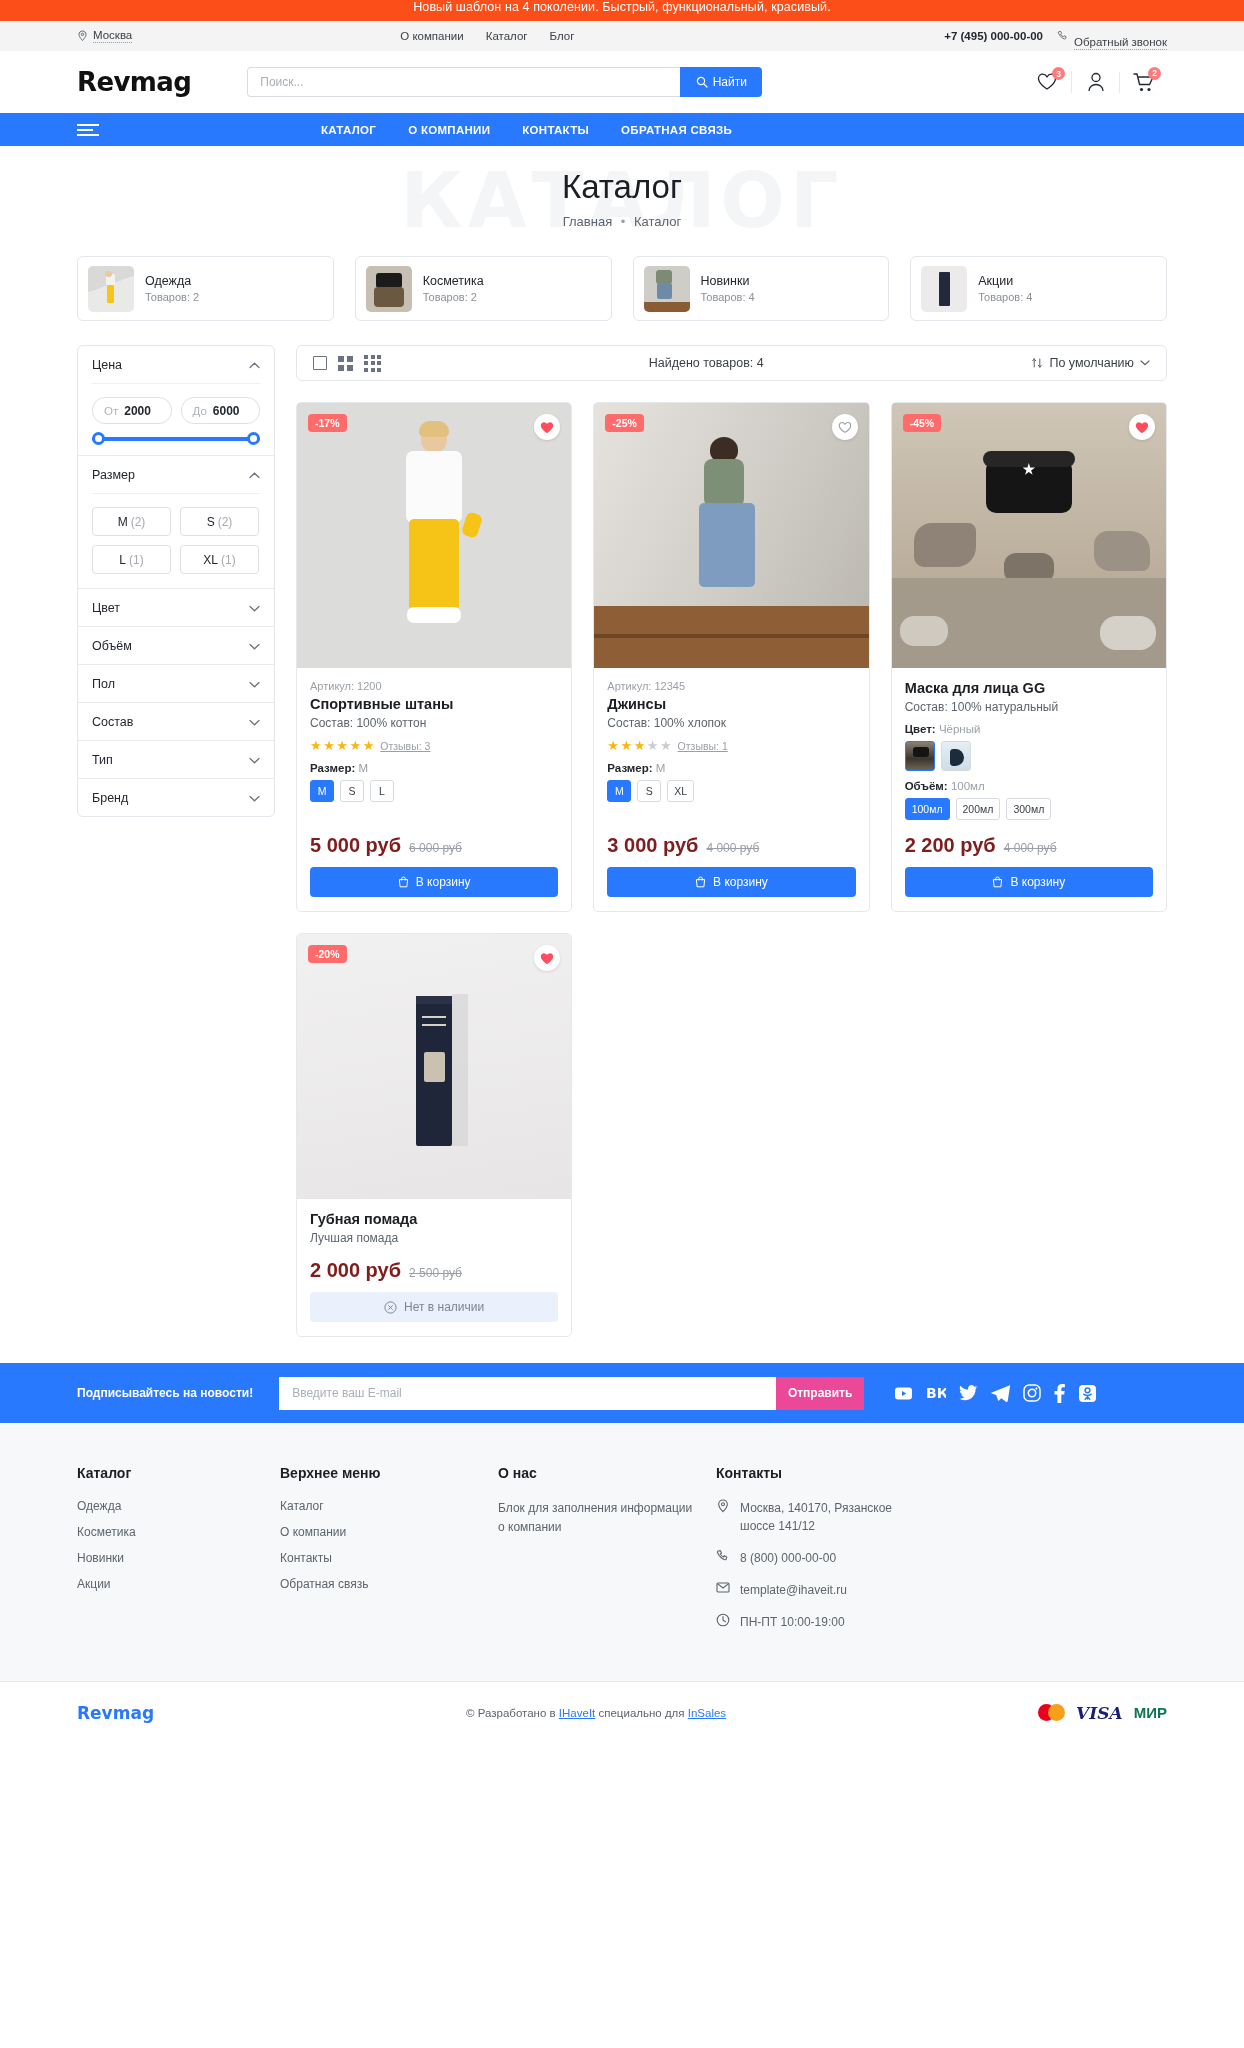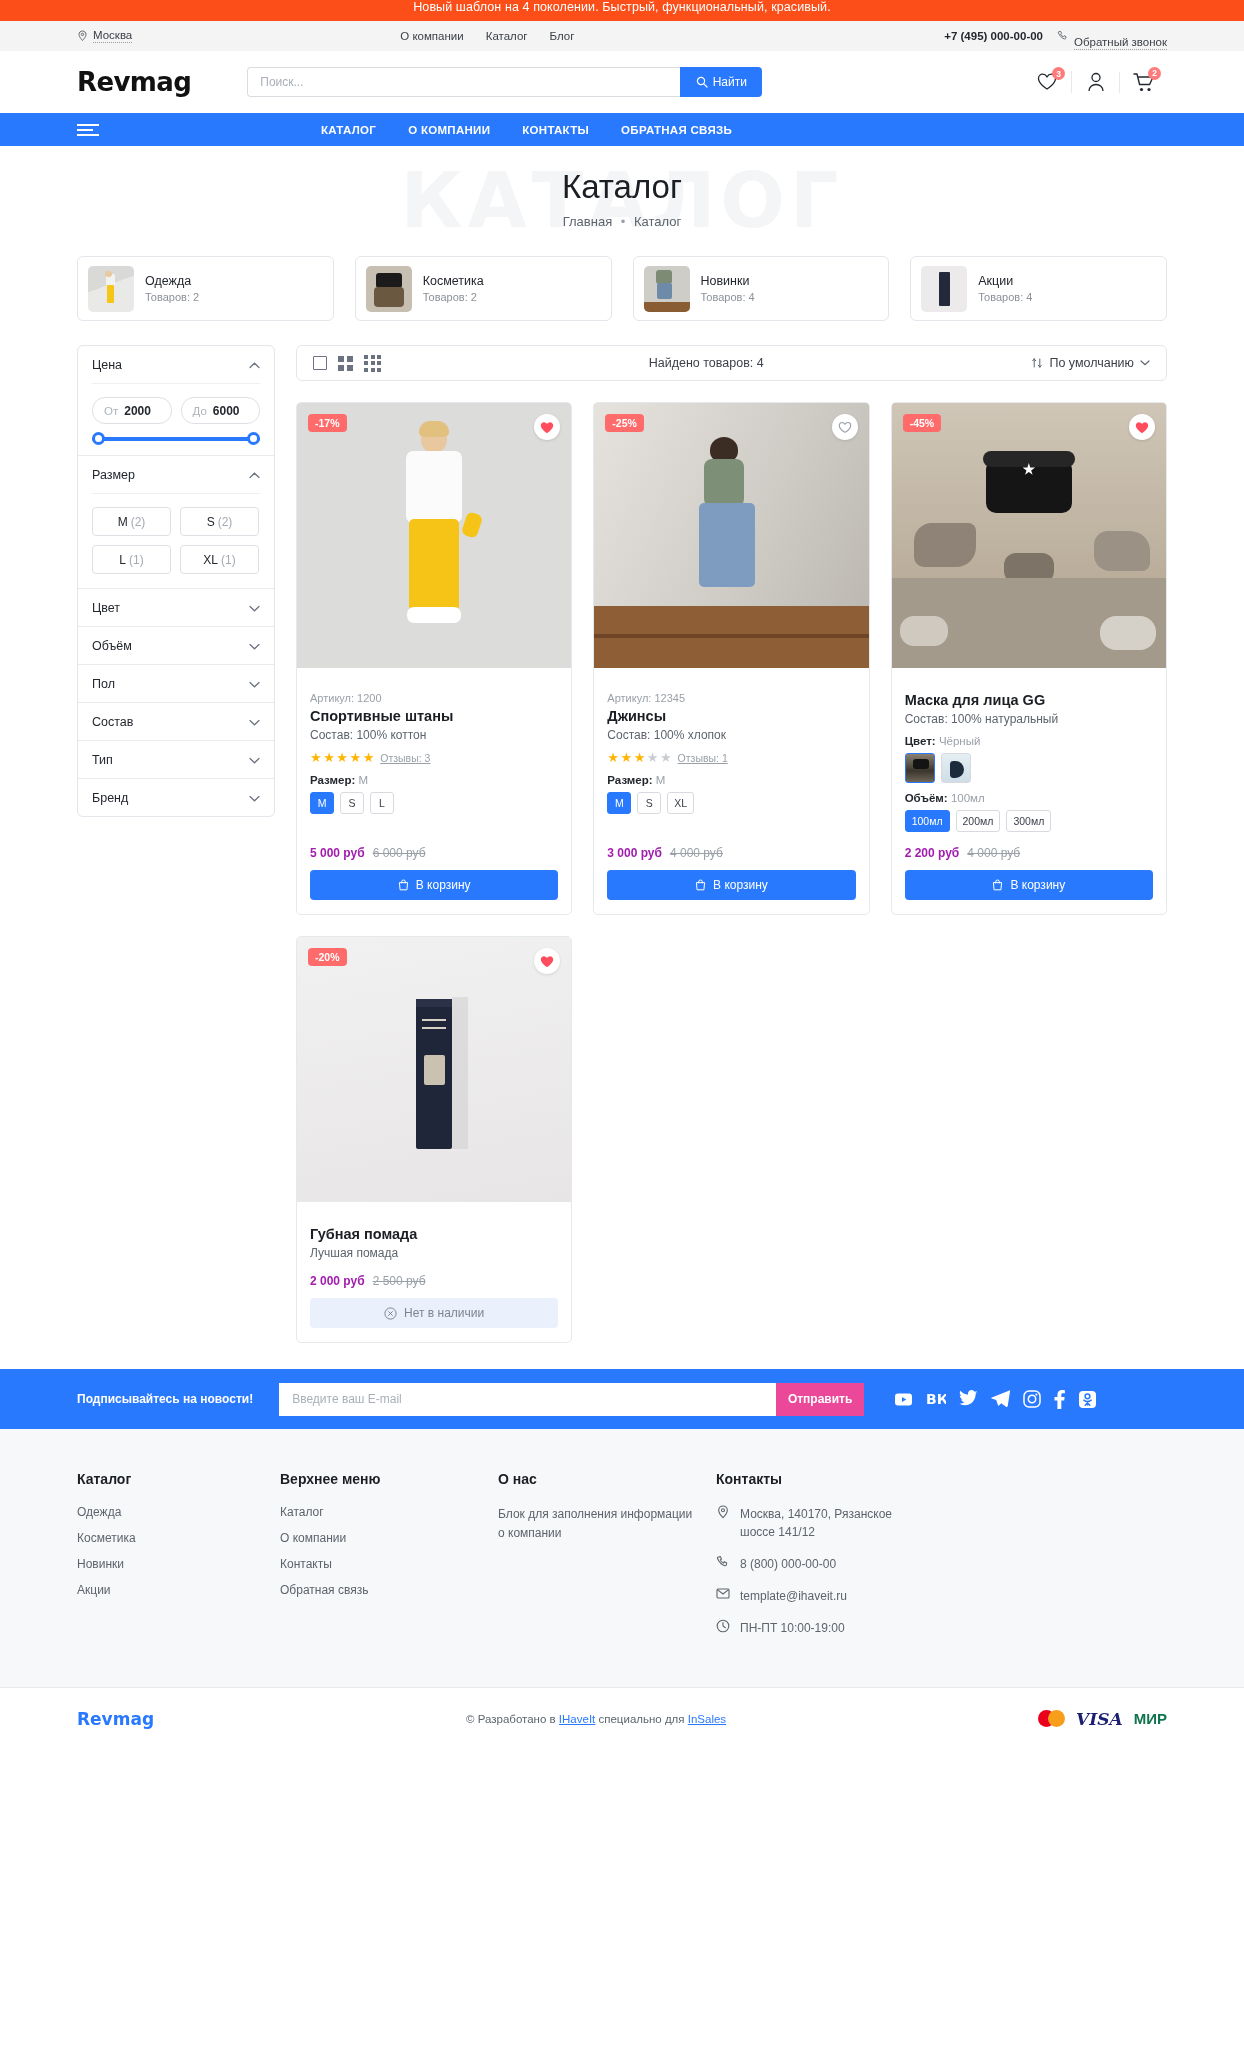--- a/index.html
+++ b/index.html
@@ -164,21 +164,21 @@
   .media { position: relative; height: 265px; background: #d8d8d6; overflow: hidden; }
   .disc {
     position: absolute; top: 11px; left: 11px; background: #FF6B6B; color: #fff;
     font-size: 10.5px; font-weight: bold; border-radius: 4px; padding: 3px 7px; z-index: 2;
   }
   .fav {
     position: absolute; top: 11px; right: 11px; width: 26px; height: 26px; border-radius: 50%;
     background: #fff; display: flex; align-items: center; justify-content: center;
     cursor: pointer; z-index: 2; box-shadow: 0 1px 3px rgba(0,0,0,.12);
   }
-  .cbody { padding: 24px 13px 14px; display: flex; flex-direction: column; flex: 1; }
+  .cbody { padding: 12px 13px 14px; display: flex; flex-direction: column; flex: 1; }
   .sku { font-size: 11px; color: #9aa0a8; }
   .pname { font-size: 14.5px; font-weight: bold; color: #1b1f24; margin-top: 4px; }
   .pmeta { font-size: 12px; color: #5d646d; margin-top: 4px; }
   .rating { display: flex; align-items: center; gap: 6px; margin-top: 8px; }
   .stars { display: flex; gap: 1.5px; font-size: 13px; letter-spacing: 0; }
   .star-on { color: #FFB400; }
   .star-off { color: #C9CDD2; }
   .reviews { font-size: 10.5px; color: #9aa0a8; text-decoration: underline; cursor: pointer; }
   .optlbl { font-size: 11.5px; margin-top: 9px; color: #23272e; }
   .optlbl b { font-weight: bold; }
@@ -187,21 +187,21 @@
   .opt {
     min-width: 24px; height: 22px; border: 1px solid #d7dbe0; border-radius: 3px;
     display: flex; align-items: center; justify-content: center; font-size: 10.5px;
     color: #3c4149; padding: 0 6px; cursor: pointer; background: #fff;
   }
   .opt.sel { background: #2979FF; border-color: #2979FF; color: #fff; }
   .swatches { display: flex; gap: 6px; margin-top: 6px; }
   .sw { width: 30px; height: 30px; border-radius: 3px; border: 1px solid #d7dbe0; overflow: hidden; cursor: pointer; }
   .sw.sel { border-color: #2979FF; }
   .price { margin-top: auto; padding-top: 14px; display: flex; align-items: baseline; gap: 8px; }
-  .pnow { font-size: 12px; font-weight: bold; color: #a21caf; }
+  .pnow { font-size: 20px; font-weight: bold; color: #7f1d1d; }
   .pold { font-size: 12px; color: #9aa0a8; text-decoration: line-through; }
   .buy {
     margin-top: 10px; height: 30px; border-radius: 4px; background: #2979FF; color: #fff;
     border: none; font-size: 12px; display: flex; align-items: center; justify-content: center;
     gap: 7px; cursor: pointer; font-family: "Liberation Sans", sans-serif;
   }
   .buy.off { background: #EAF1FD; color: #7d858f; }
 
   
   .ph { position: absolute; inset: 0; }
@@ -213,21 +213,21 @@
   .subform { display: flex; margin-left: 26px; height: 33px; width: 585px; }
   .subform input {
     flex: 1; border: none; padding: 0 13px; font-size: 12px; outline: none;
     font-family: "Liberation Sans", sans-serif; color: #23272e;
   }
   .subform input::placeholder { color: #a9afb7; }
   .subform button {
     background: #ec4899; color: #fff; border: none; width: 88px; font-size: 12px;
     font-weight: bold; cursor: pointer; font-family: "Liberation Sans", sans-serif;
   }
-  .socials { display: flex; align-items: flex-start; gap: 13px; margin-left: 30px; }
+  .socials { display: flex; align-items: center; gap: 13px; margin-left: 30px; }
   .soc { cursor: pointer; }
 
   
   .footer { background: #F7F8F9; padding: 42px 0 36px; }
   .fcols { display: flex; }
   .fcol:nth-child(1) { width: 203px; }
   .fcol:nth-child(2) { width: 218px; }
   .fcol:nth-child(3) { width: 218px; }
   .fcol:nth-child(4) { flex: 1; }
   .fh { font-size: 14px; font-weight: bold; color: #1b1f24; margin-bottom: 18px; }

